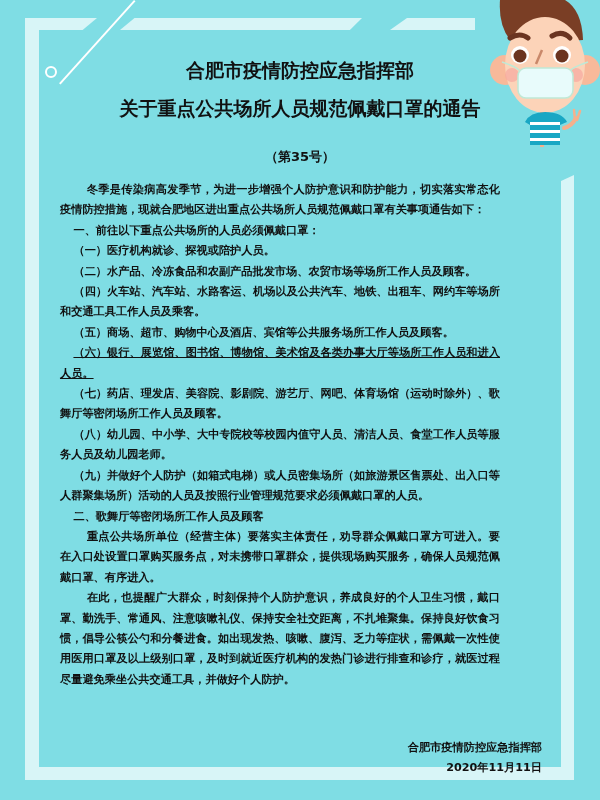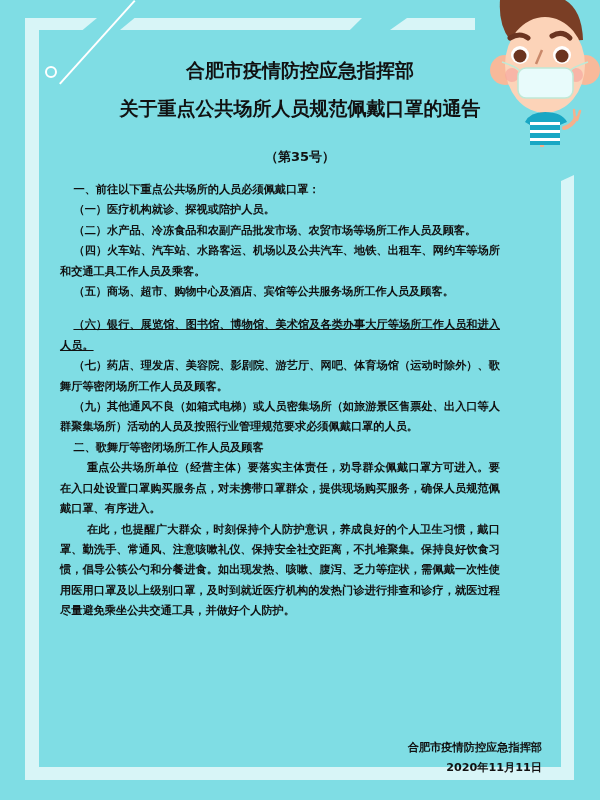--- a/index.html
+++ b/index.html
@@ -25,21 +25,21 @@
   .t1 { top:58px; font-size:19px; }
   .t2 { top:96px; font-size:19px; }
   .t3 { top:148px; font-size:13px; }
   .content {
     position:absolute; left:60px; top:180px; width:440px;
     font-size:11.2px; font-weight:bold; line-height:20.4px;
   }
   .p { margin:0; text-align:justify; }
   .ind2 { text-indent:2.4em; }
   .ind1 { text-indent:1.2em; }
-  .u { text-decoration:underline;margin-top:13px; }
+  .u { text-decoration:underline; }
   .sign {
     position:absolute; right:58px; text-align:right;
     font-size:11.2px; font-weight:bold;
   }
   .s1 { top:740px; }
   .s2 { top:760px; }
   
   .char { position:absolute; left:490px; top:0; width:110px; height:150px; }
 </style>
 </head>
@@ -90,27 +90,29 @@
     <path d="M74 128 Q82 126 86 118" stroke="#f5b08c" stroke-width="4" fill="none" stroke-linecap="round"></path>
     <path d="M85 120 L84 110 M87 120 L90 111" stroke="#f5b08c" stroke-width="2.5" stroke-linecap="round"></path>
   </svg>
 </div>
 
 <div class="title t1">合肥市疫情防控应急指挥部</div>
 <div class="title t2">关于重点公共场所人员规范佩戴口罩的通告</div>
 <div class="title t3">（第35号）</div>
 
 <div class="content">
+  <p class="p ind2">冬季是传染病高发季节，为进一步增强个人防护意识和防护能力，切实落实常态化疫情防控措施，现就合肥地区进出重点公共场所人员规范佩戴口罩有关事项通告如下：</p>
   <p class="p ind1">一、前往以下重点公共场所的人员必须佩戴口罩：</p>
   <p class="p ind1">（一）医疗机构就诊、探视或陪护人员。</p>
   <p class="p ind1">（二）水产品、冷冻食品和农副产品批发市场、农贸市场等场所工作人员及顾客。</p>
   <p class="p ind1">（四）火车站、汽车站、水路客运、机场以及公共汽车、地铁、出租车、网约车等场所和交通工具工作人员及乘客。</p>
   <p class="p ind1">（五）商场、超市、购物中心及酒店、宾馆等公共服务场所工作人员及顾客。</p>
   <p class="p ind1 u">（六）银行、展览馆、图书馆、博物馆、美术馆及各类办事大厅等场所工作人员和进入人员。</p>
   <p class="p ind1">（七）药店、理发店、美容院、影剧院、游艺厅、网吧、体育场馆（运动时除外）、歌舞厅等密闭场所工作人员及顾客。</p>
-  <p class="p ind1">（九）其他通风不良（如箱式电梯）或人员密集场所（如旅游景区售票处、出入口等人群聚集场所）活动的人员及按照行业管理规范要求必须佩戴口罩的人员。</p>
+  <p class="p ind1">（八）幼儿园、中小学、大中专院校等校园内值守人员、清洁人员、食堂工作人员等服务人员及幼儿园老师。</p>
+  <p class="p ind1">（九）并做好个人防护（如箱式电梯）或人员密集场所（如旅游景区售票处、出入口等人群聚集场所）活动的人员及按照行业管理规范要求必须佩戴口罩的人员。</p>
   <p class="p ind1">二、歌舞厅等密闭场所工作人员及顾客</p>
   <p class="p ind2">重点公共场所单位（经营主体）要落实主体责任，劝导群众佩戴口罩方可进入。要在入口处设置口罩购买服务点，对未携带口罩群众，提供现场购买服务，确保人员规范佩戴口罩、有序进入。</p>
   <p class="p ind2">在此，也提醒广大群众，时刻保持个人防护意识，养成良好的个人卫生习惯，戴口罩、勤洗手、常通风、注意咳嗽礼仪、保持安全社交距离，不扎堆聚集。保持良好饮食习惯，倡导公筷公勺和分餐进食。如出现发热、咳嗽、腹泻、乏力等症状，需佩戴一次性使用医用口罩及以上级别口罩，及时到就近医疗机构的发热门诊进行排查和诊疗，就医过程尽量避免乘坐公共交通工具，并做好个人防护。</p>
 </div>
 
 <div class="sign s1">合肥市疫情防控应急指挥部</div>
 <div class="sign s2">2020年11月11日</div>
 
 </body></html>

